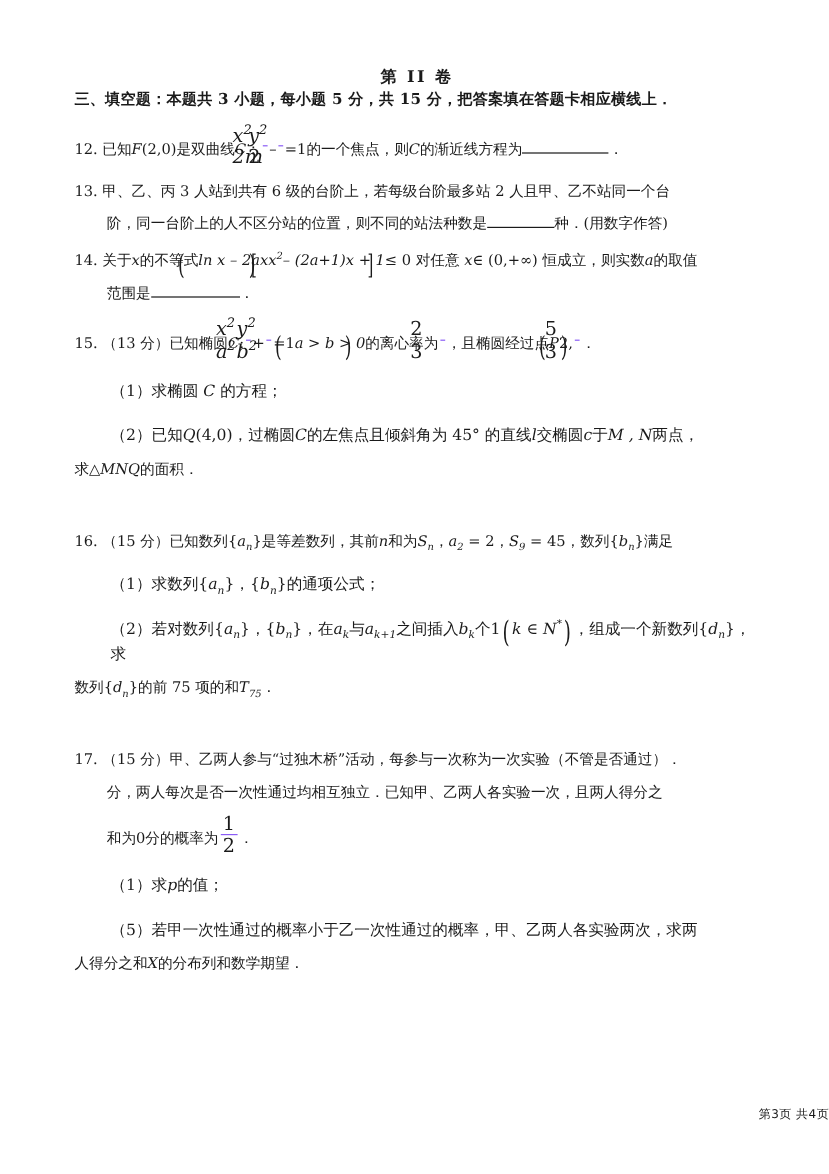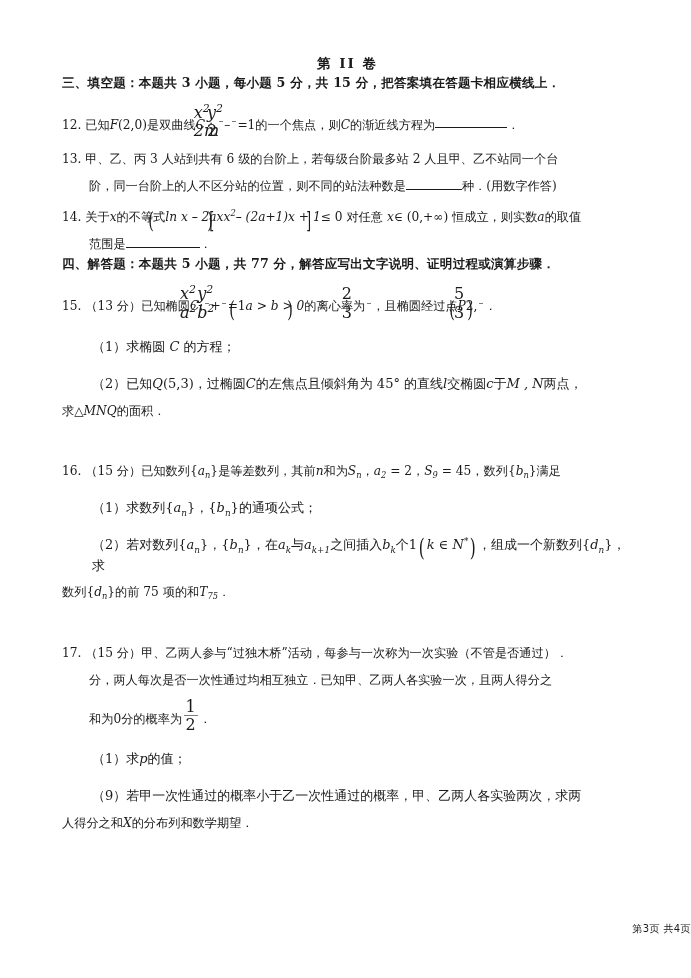--- a/index.html
+++ b/index.html
@@ -149,33 +149,32 @@
     </div>
 
     <div class="q q-hang">
       <span class="mtext">14.</span>
       <span class="mtext">关于</span><span class="mi">x</span><span class="mtext">的不等式</span><span class="paren-big">(</span><span class="mi">ln x – 2ax</span><span class="paren-big">)</span><span class="brk-big">[</span><span class="mi">x</span><sup class="up">2</sup><span class="mi">– (2a+1)x + 1</span><span class="brk-big">]</span><span class="mtext">≤ 0 对任意</span> <span class="mi">x</span><span class="mtext">∈ (0,+∞) 恒成立，则实数</span><span class="mi">a</span><span class="mtext">的取值</span>
     </div>
     <div class="q tight q-indent">
       <span class="mtext">范围是</span><span class="blank w3"></span><span class="mtext">．</span>
     </div>
 
-    <div class="section-head">四、解答题：本题共 5 小题，共 77 分，解答应写出文字说明、证明过程或演算步骤．</div>
 
     <div class="q q-hang">
       <span class="mtext">15.</span>
       <span class="mtext">（13 分）</span><span class="mtext">已知椭圆</span><span class="mi">C</span><span class="mtext">:</span><span class="frac"><span class="num mi"><span>x</span><sup class="up">2</sup></span><span class="den mi"><span>a</span><sup class="up">2</sup></span></span><span class="mo">+</span><span class="frac"><span class="num mi"><span>y</span><sup class="up">2</sup></span><span class="den mi"><span>b</span><sup class="up">2</sup></span></span><span class="mn">=1</span><span class="paren-big">(</span><span class="mi">a &gt; b &gt; 0</span><span class="paren-big">)</span><span class="mtext">的离心率为</span><span class="frac"><span class="num mn">2</span><span class="den mn">3</span></span><span class="mtext">，且椭圆经过点</span><span class="mi">P</span><span class="paren-big">(</span><span class="mn">2,</span><span class="frac"><span class="num mn">5</span><span class="den mn">3</span></span><span class="paren-big">)</span><span class="mtext">．</span>
     </div>
 
     <div class="sub">
       <span class="mtext">（1）求椭圆</span> <span class="mi">C</span> <span class="mtext">的方程；</span>
     </div>
 
     <div class="sub">
-      <span class="mtext">（2）已知</span><span class="mi">Q</span><span class="mn">(5,3)</span><span class="mtext">，过椭圆</span><span class="mi">C</span><span class="mtext">的左焦点且倾斜角为 45° 的直线</span><span class="mi">l</span><span class="mtext">交椭圆</span><span class="mi">c</span><span class="mtext">于</span><span class="mi">M , N</span><span class="mtext">两点，</span>
+      <span class="mtext">（2）已知</span><span class="mi">Q</span><span class="mn">(4,0)</span><span class="mtext">，过椭圆</span><span class="mi">C</span><span class="mtext">的左焦点且倾斜角为 45° 的直线</span><span class="mi">l</span><span class="mtext">交椭圆</span><span class="mi">c</span><span class="mtext">于</span><span class="mi">M , N</span><span class="mtext">两点，</span>
     </div>
 
     <div class="q tight">
       <span class="mtext">求</span><span class="mo">△</span><span class="mi">MNQ</span><span class="mtext">的面积．</span>
     </div>
 
     <div class="gap-lg"></div>
 
     <div class="q q-hang">
       <span class="mtext">16.</span>
@@ -209,21 +208,21 @@
 
     <div class="q tight q-indent">
       <span class="mtext">和为0分的概率为</span><span class="frac"><span class="num mn">1</span><span class="den mn">2</span></span><span class="mtext">．</span>
     </div>
 
     <div class="sub">
       <span class="mtext">（1）求</span><span class="mi">p</span><span class="mtext">的值；</span>
     </div>
 
     <div class="sub">
-      <span class="mtext">（9）若甲一次性通过的概率小于乙一次性通过的概率，甲、乙两人各实验两次，求两</span>
+      <span class="mtext">（5）若甲一次性通过的概率小于乙一次性通过的概率，甲、乙两人各实验两次，求两</span>
     </div>
 
     <div class="q tight">
       <span class="mtext">人得分之和</span><span class="mi">X</span><span class="mtext">的分布列和数学期望．</span>
     </div>
 
   </div>
 
   <div class="footer">第3页 共4页</div>
 

